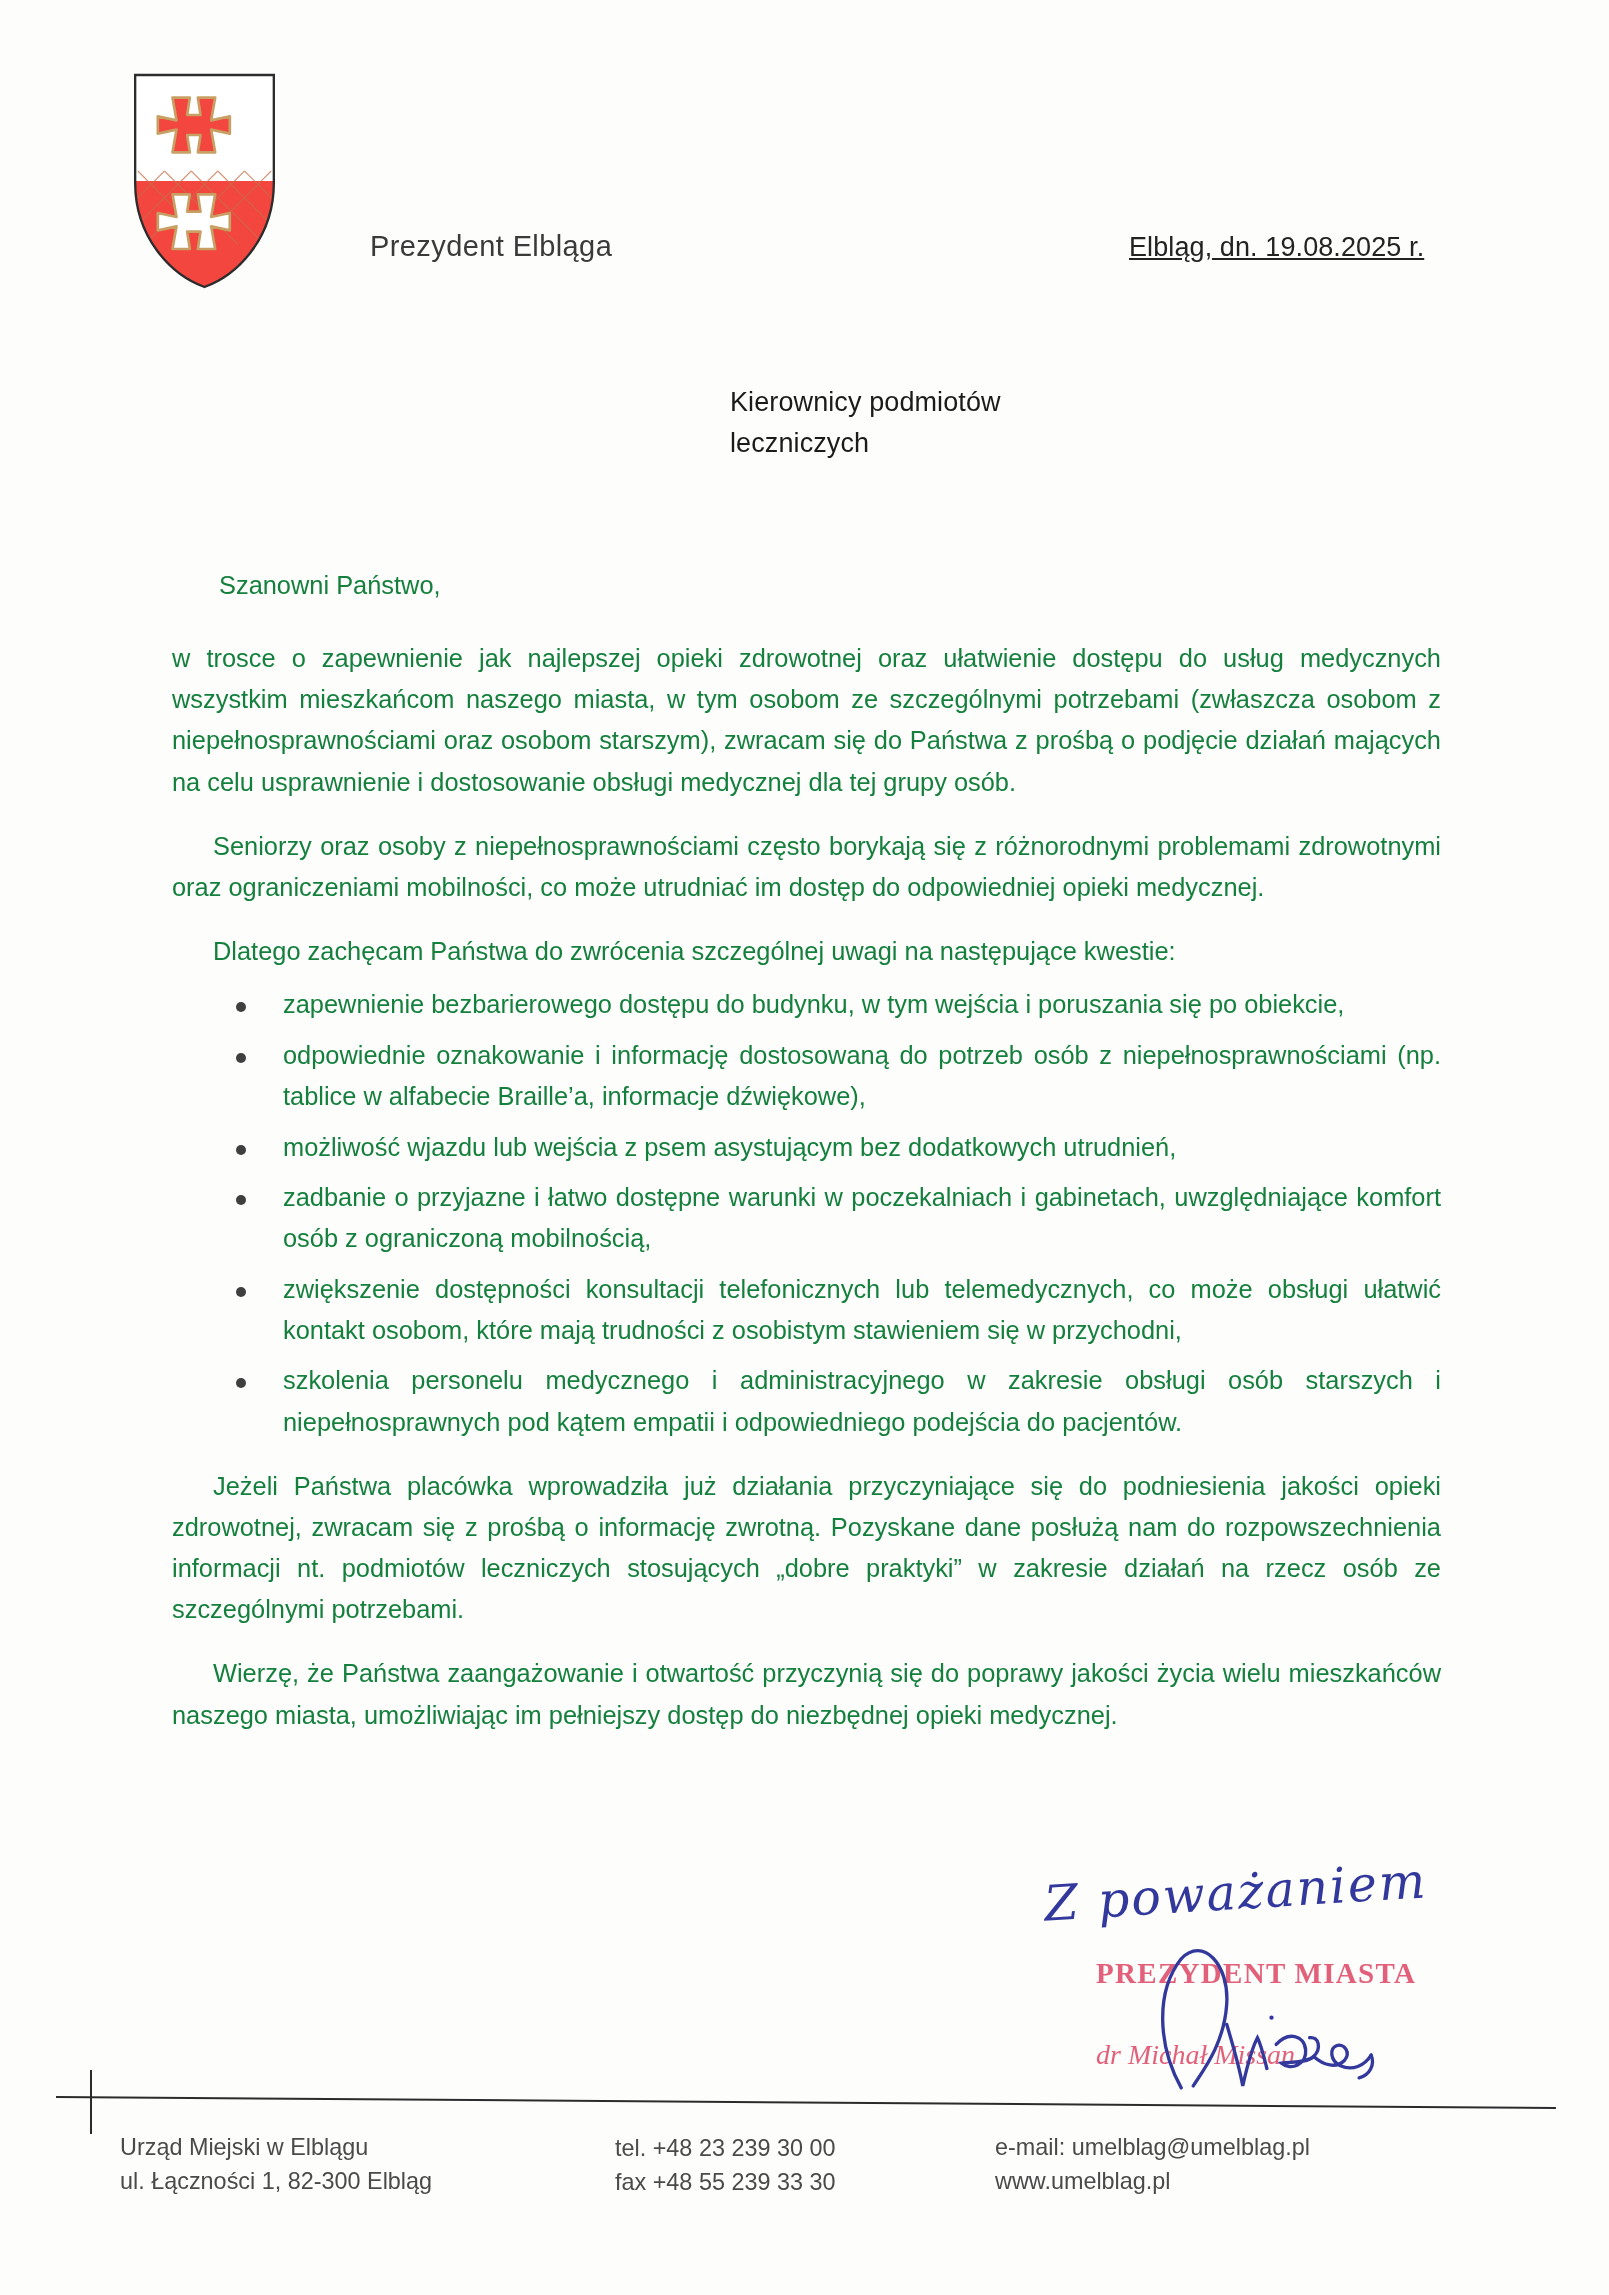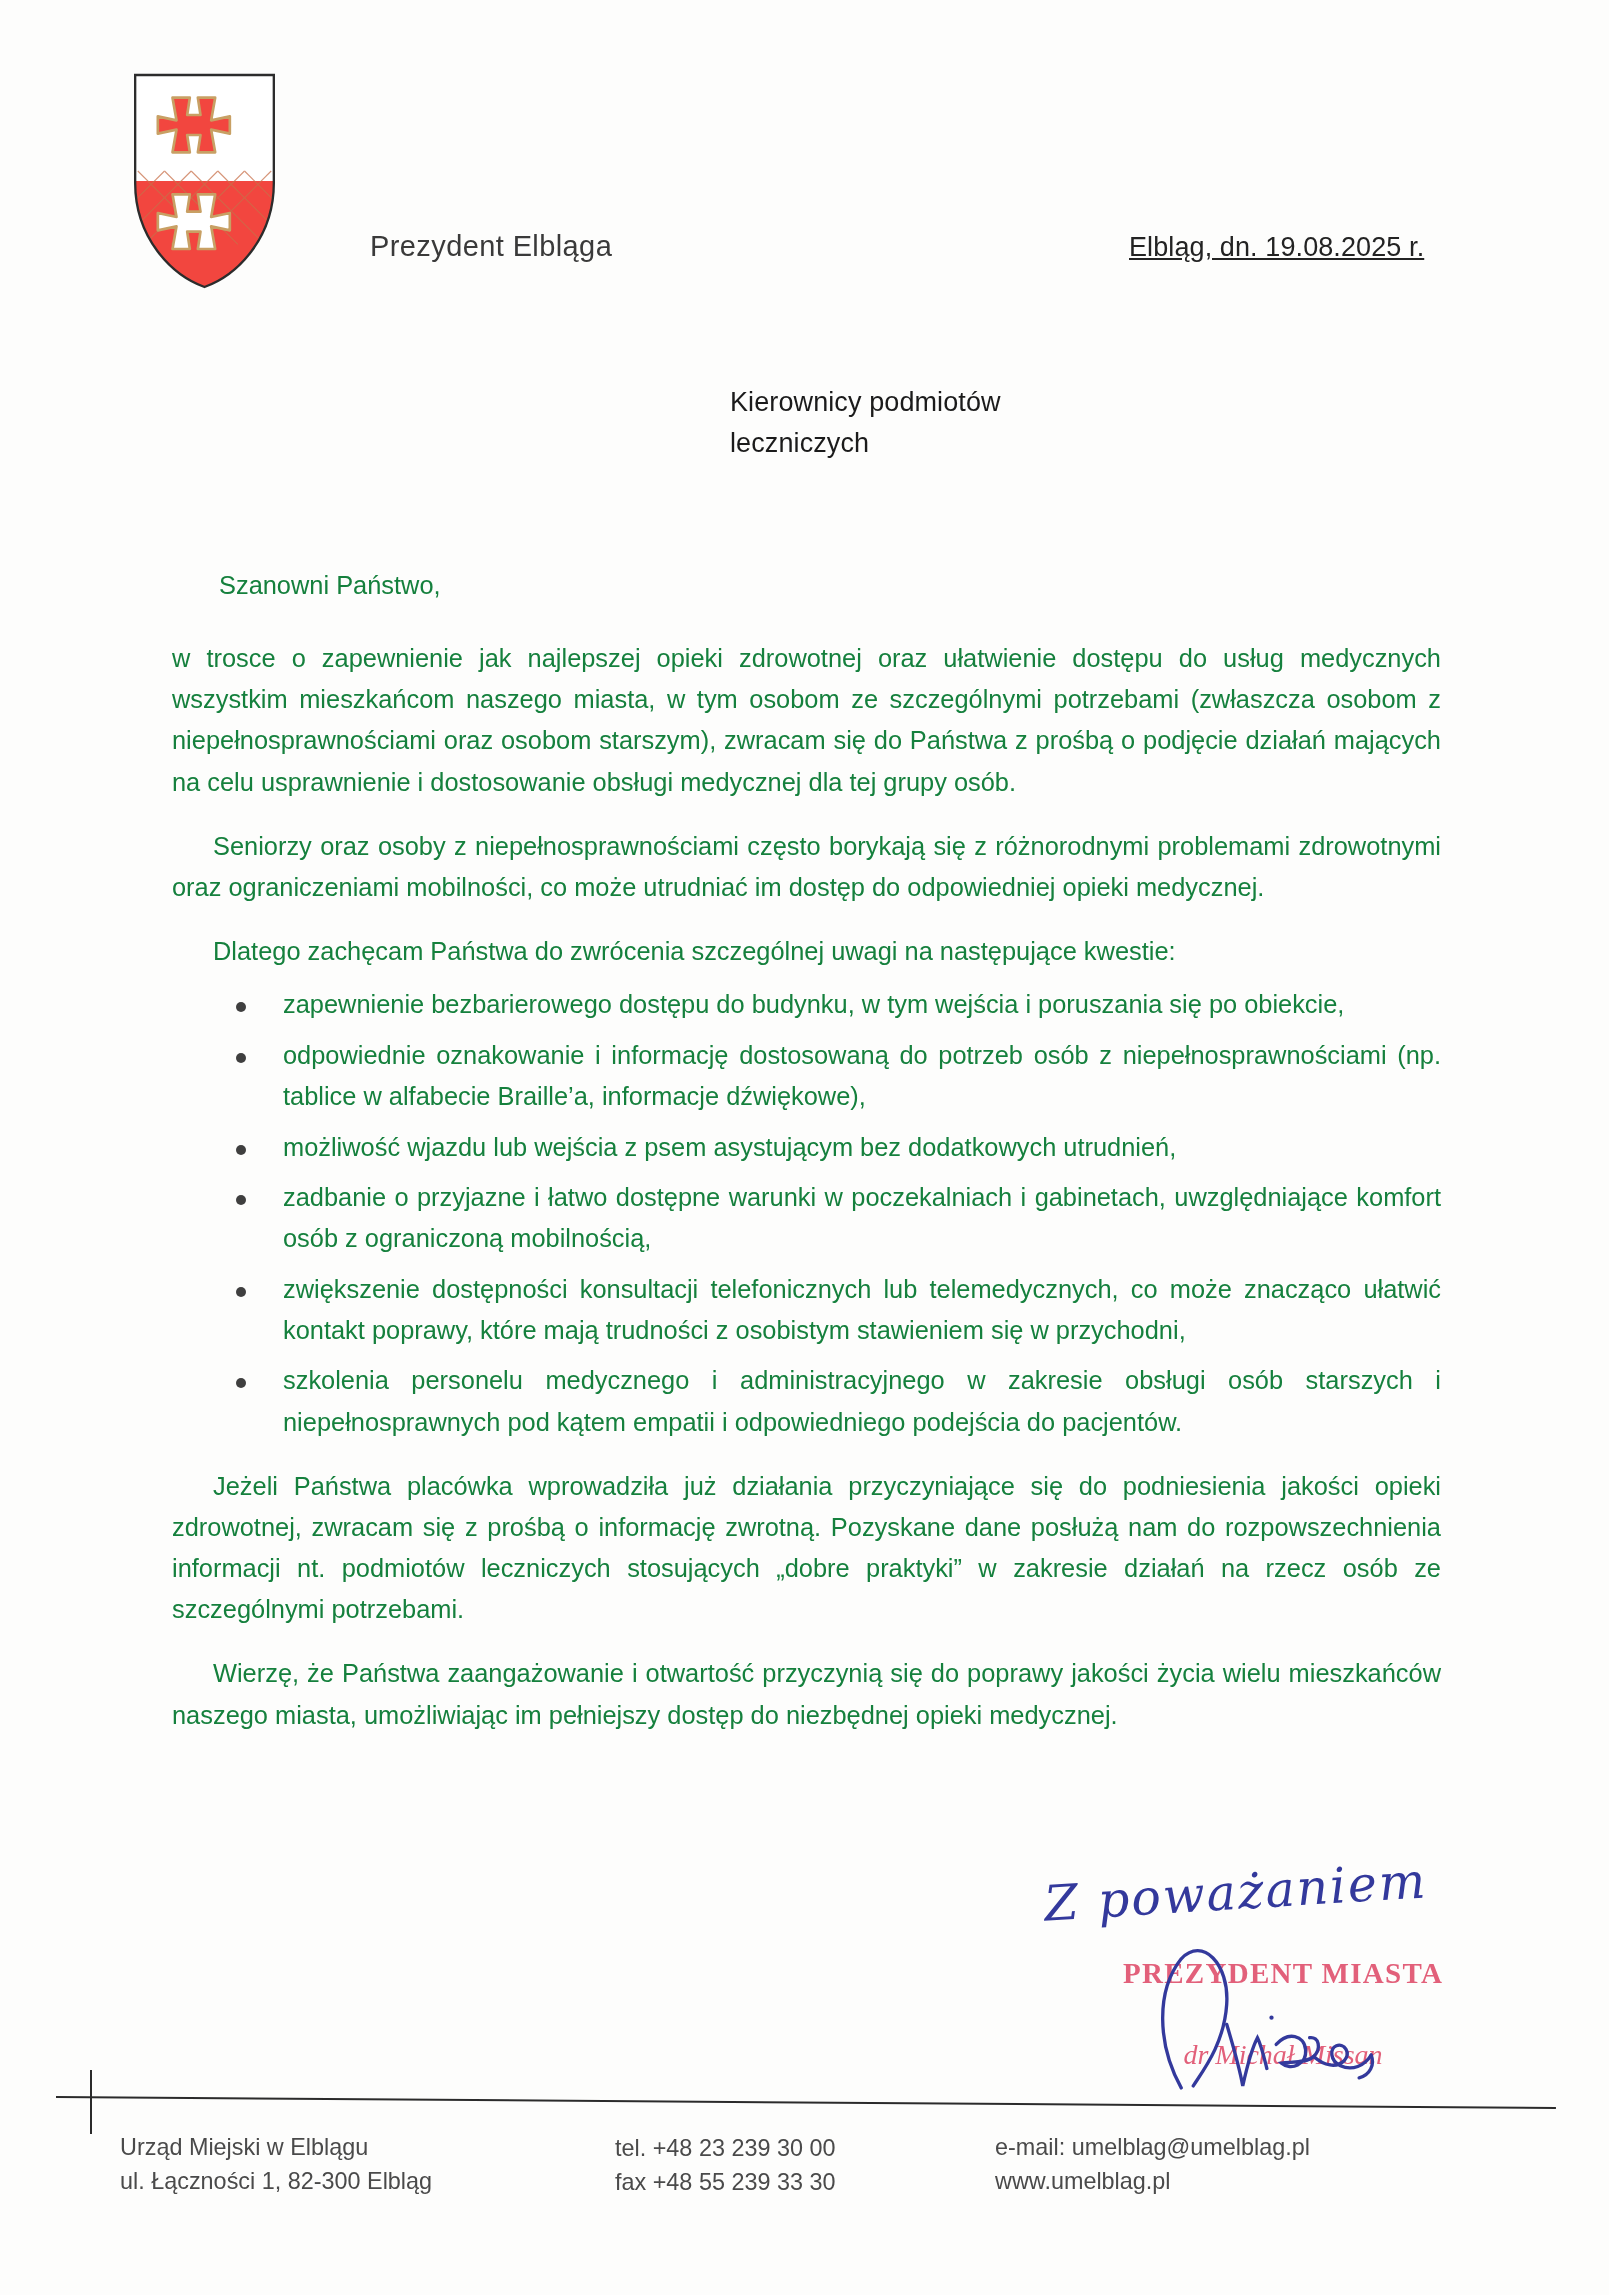--- a/index.html
+++ b/index.html
@@ -135,21 +135,21 @@
     color: #33399c;
     transform: rotate(-3.5deg);
     white-space: nowrap;
     letter-spacing: 2px;
   }
   .stamp {
     position: absolute;
     left: 67px;
     top: 100px;
     color: #e2607a;
-    text-align: center;
+    text-align: left;
     width: 374px;
   }
   .stamp .stamp-line1 {
     font-family: "Liberation Serif", serif;
     font-size: 29px;
     letter-spacing: 1.3px;
     font-weight: 700;
     white-space: nowrap;
   }
   .stamp .stamp-line2 {
@@ -263,21 +263,21 @@
 
     <p class="para">Seniorzy oraz osoby z niepełnosprawnościami często borykają się z różnorodnymi problemami zdrowotnymi oraz ograniczeniami mobilności, co może utrudniać im dostęp do odpowiedniej opieki medycznej.</p>
 
     <p class="para tight">Dlatego zachęcam Państwa do zwrócenia szczególnej uwagi na następujące kwestie:</p>
 
     <ul class="issues">
       <li>zapewnienie bezbarierowego dostępu do budynku, w tym wejścia i poruszania się po obiekcie,</li>
       <li>odpowiednie oznakowanie i informację dostosowaną do potrzeb osób z niepełnosprawnościami (np. tablice w alfabecie Braille’a, informacje dźwiękowe),</li>
       <li>możliwość wjazdu lub wejścia z psem asystującym bez dodatkowych utrudnień,</li>
       <li>zadbanie o przyjazne i łatwo dostępne warunki w poczekalniach i gabinetach, uwzględniające komfort osób z ograniczoną mobilnością,</li>
-      <li>zwiększenie dostępności konsultacji telefonicznych lub telemedycznych, co może znacząco ułatwić kontakt poprawy, które mają trudności z osobistym stawieniem się w przychodni,</li>
+      <li>zwiększenie dostępności konsultacji telefonicznych lub telemedycznych, co może obsługi ułatwić kontakt osobom, które mają trudności z osobistym stawieniem się w przychodni,</li>
       <li>szkolenia personelu medycznego i administracyjnego w zakresie obsługi osób starszych i niepełnosprawnych pod kątem empatii i odpowiedniego podejścia do pacjentów.</li>
     </ul>
 
     <p class="para">Jeżeli Państwa placówka wprowadziła już działania przyczyniające się do podniesienia jakości opieki zdrowotnej, zwracam się z prośbą o informację zwrotną. Pozyskane dane posłużą nam do rozpowszechnienia informacji nt. podmiotów leczniczych stosujących „dobre praktyki” w zakresie działań na rzecz osób ze szczególnymi potrzebami.</p>
 
     <p class="para">Wierzę, że Państwa zaangażowanie i otwartość przyczynią się do poprawy jakości życia wielu mieszkańców naszego miasta, umożliwiając im pełniejszy dostęp do niezbędnej opieki medycznej.</p>
   </div>
 
   <div class="signature-zone">
 

